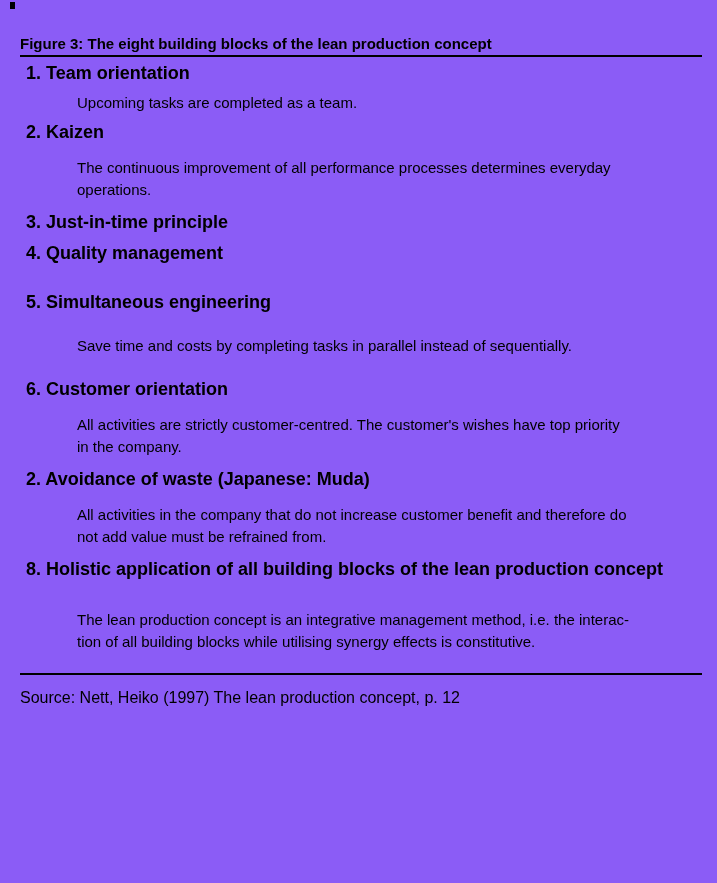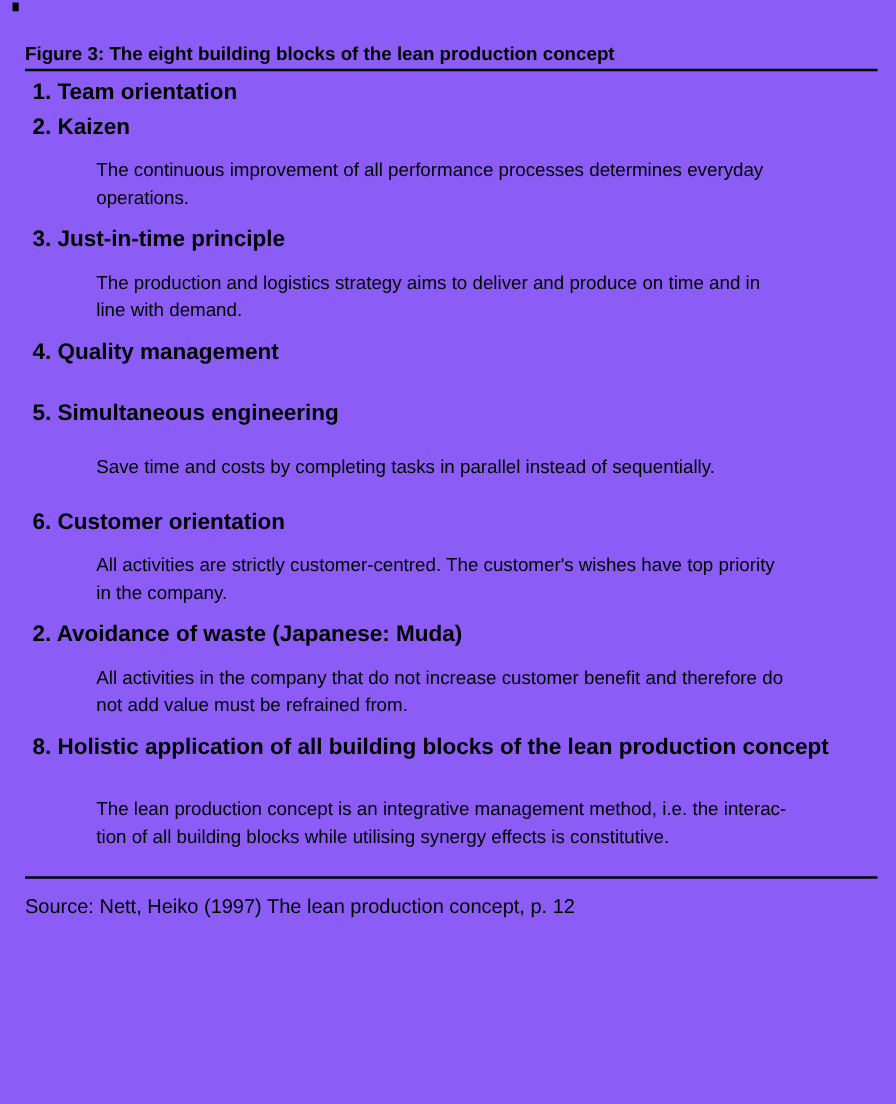--- a/index.html
+++ b/index.html
@@ -70,28 +70,27 @@
 <body>
 
 <div class="page">
 
   <div class="stray-mark"></div>
 
   <div class="fig-title">Figure 3: The eight building blocks of the lean production concept</div>
   <div class="rule"></div>
 
   <div class="sec-h mt6">1. Team orientation</div>
+  <div class="sec-b mt9">Upcoming tasks are completed as a team.</div>
 
   <div class="sec-h mt8">2. Kaizen</div>
   <div class="sec-b">The continuous improvement of all performance processes determines everyday
 operations.</div>
 
   <div class="sec-h">3. Just-in-time principle</div>
-  <div class="sec-b">The production and logistics strategy aims to deliver and produce on time and in
-line with demand.</div>
 
   <div class="sec-h">4. Quality management</div>
 
   <div class="sec-h mt29">5. Simultaneous engineering</div>
   <div class="sec-b mt23">Save time and costs by completing tasks in parallel instead of sequentially.</div>
 
   <div class="sec-h mt22">6. Customer orientation</div>
   <div class="sec-b">All activities are strictly customer-centred. The customer's wishes have top priority
 in the company.</div>
 

